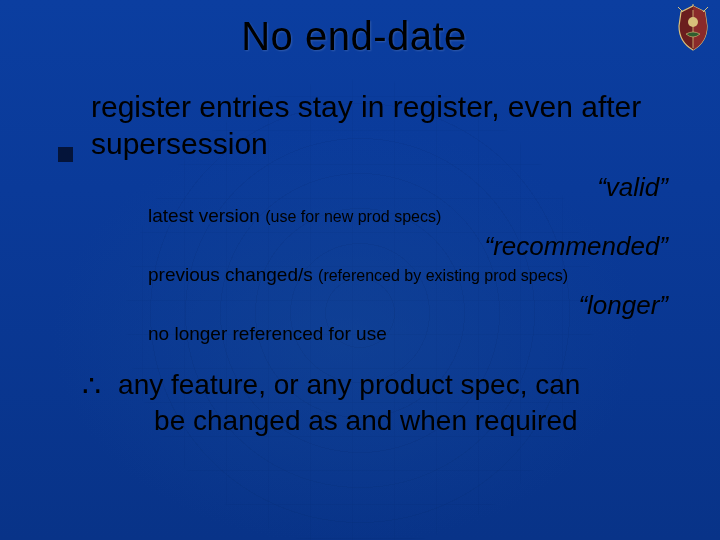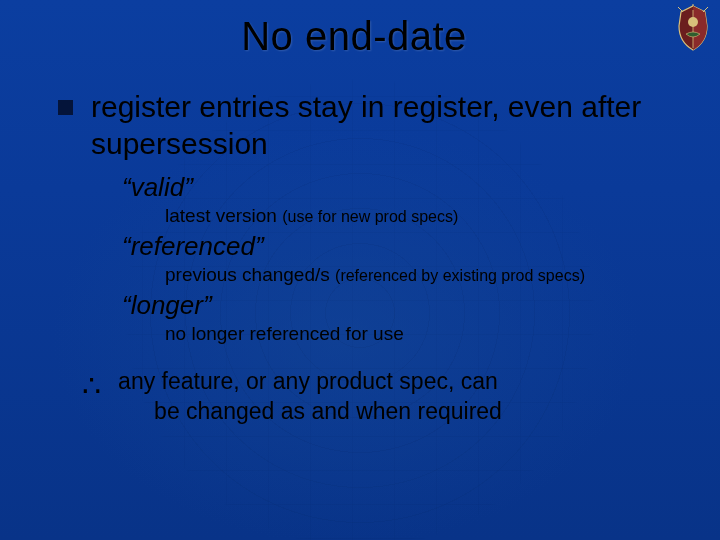--- a/index.html
+++ b/index.html
@@ -41,21 +41,21 @@
     text-align: center;
     font-size: 40px;
     font-weight: 400;
     color: #000;
     text-shadow: 1px 1px 2px rgba(255,255,255,0.15);
     margin-bottom: 30px;
     letter-spacing: 0.5px;
   }
   .row-main {
     display: flex;
-    align-items: flex-start;
+    align-items: flex-end;
     gap: 18px;
     margin-left: 18px;
     margin-bottom: 10px;
   }
   .bullet-square {
     width: 15px; height: 15px;
     background: #04143a;
     margin-top: 11px;
     flex: 0 0 auto;
   }
@@ -66,43 +66,44 @@
   }
   .statuses {
     margin-left: 82px;
     margin-top: 6px;
   }
   .status-label {
     font-size: 26px;
     font-style: italic;
     color: #000;
     margin-top: 4px;
+    text-align: right;
   }
   .status-desc {
     font-size: 19px;
     color: #000;
-    margin-left: 43px;
+    margin-left: 26px;
     margin-top: 2px;
   }
   .status-desc .paren { font-size: 16px; }
   .therefore-row {
     display: flex;
     align-items: flex-start;
     gap: 16px;
     margin-left: 42px;
     margin-top: 22px;
   }
   .therefore-sym {
     font-size: 30px;
     line-height: 1;
     margin-top: 4px;
     letter-spacing: 1px;
   }
   .therefore-text {
-    font-size: 23px;
+    font-size: 28px;
     line-height: 1.28;
     color: #000;
   }
   .therefore-text .indent { display:block; padding-left: 36px; }
 </style>
 </head>
 <body>
 
 <div class="globe"></div>
 
@@ -125,21 +126,21 @@
     <div class="bullet-square"></div>
     <div class="main-text">register entries stay in register, even after supersession</div>
   </div>
 
   <div class="statuses">
     <div class="status-label">“valid”</div>
     <div class="status-desc">
       <span>latest version </span><span class="paren">(use for new prod specs)</span>
     </div>
 
-    <div class="status-label">“referenced”</div>
+    <div class="status-label">“recommended”</div>
     <div class="status-desc">
       <span>previous changed/s </span><span class="paren">(referenced by existing prod specs)</span>
     </div>
 
     <div class="status-label">“longer”</div>
     <div class="status-desc">
       <span>no longer referenced for use</span><span class="paren"></span>
     </div>
   </div>
 

